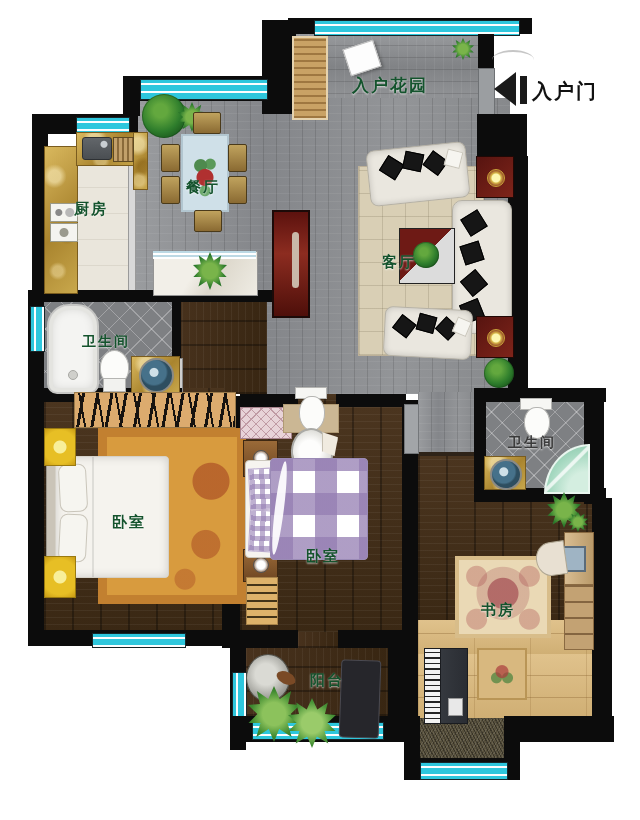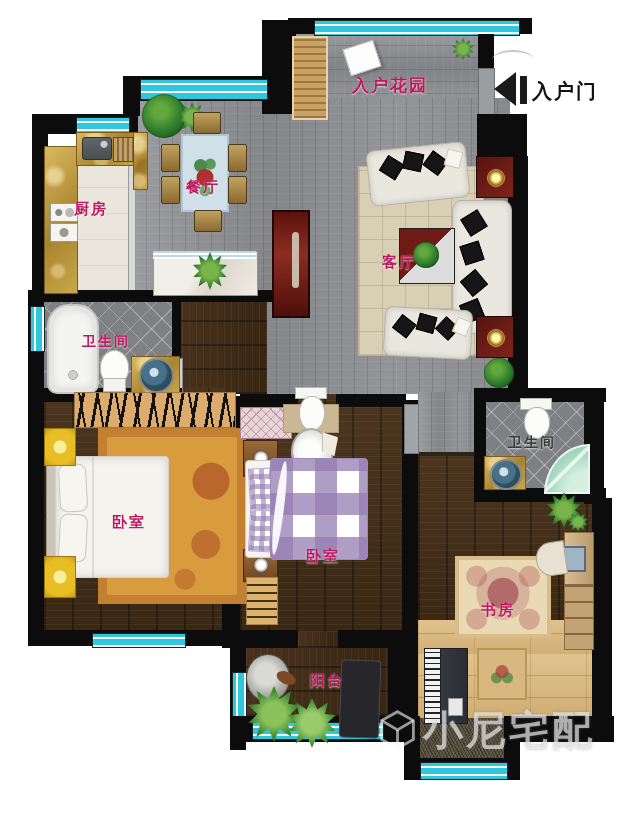--- a/index.html
+++ b/index.html
@@ -54,21 +54,21 @@
     box-shadow:inset 0 0 0 1px rgba(20,60,20,.4);}
   .star{position:absolute;border-radius:0;
     background:radial-gradient(circle,#79b44a 0 30%,#2f7d2d 60%,#17511b);
     clip-path:polygon(50% 0%,61% 23%,83% 9%,77% 32%,100% 34%,82% 50%,99% 66%,76% 66%,84% 91%,60% 77%,50% 100%,40% 77%,16% 91%,24% 66%,1% 66%,18% 50%,0% 34%,23% 32%,17% 9%,39% 23%);}
   .sf{position:absolute;background:#eae7df;border:1px solid #b5b1a6;border-radius:8px;
       box-shadow:inset 0 0 6px rgba(0,0,0,.18);}
   .pw{position:absolute;background:#161616;border:1px solid #000;}
   .pww{position:absolute;background:#f6f5f0;border:1px solid #c9c5ba;}
   .chair{position:absolute;background:linear-gradient(180deg,#c0a35e,#8a6a32);
       border:1px solid #4a3a1a;border-radius:2px;}
-  .lbl{position:absolute;font-weight:bold;font-size:15px;color:#be185d;letter-spacing:2px;
+  .lbl{position:absolute;font-weight:bold;font-size:15px;color:#14532d;letter-spacing:2px;
       white-space:nowrap;text-shadow:0 1px 2px rgba(255,255,255,.75);}
   .nb{position:absolute;background:linear-gradient(180deg,#9a6a38,#6e4622);border:1px solid #3e2812;}
   .wm{position:absolute;display:flex;align-items:center;gap:8px;
       color:rgba(248,248,248,.62);text-shadow:0 0 3px rgba(110,110,110,.5);}
   .wm span{font-size:40px;font-weight:bold;letter-spacing:3px;white-space:nowrap;}
 </style>
 </head>
 <body>
 
 <div id="canvas">
@@ -267,22 +267,14 @@
   <div class="lbl" style="left:74px;top:200px;">厨房</div>
   <div class="lbl" style="left:186px;top:178px;">餐厅</div>
   <div class="lbl" style="left:382px;top:253px;">客厅</div>
   <div class="lbl" style="left:82px;top:333px;font-size:14px;">卫生间</div>
   <div class="lbl" style="left:112px;top:513px;">卧室</div>
   <div class="lbl" style="left:306px;top:547px;">卧室</div>
   <div class="lbl" style="left:508px;top:434px;font-size:14px;color:#3a3a3a;">卫生间</div>
   <div class="lbl" style="left:481px;top:601px;">书房</div>
   <div class="lbl" style="left:310px;top:671px;">阳台</div>
 
-  <div class="wm" style="left:380px;top:698px;width:215px;height:64px;">
-    <svg width="44" height="50" viewBox="0 0 44 50">
-      <polygon points="22,2 42,13 42,37 22,48 2,37 2,13" fill="none" stroke="rgba(248,248,248,0.6)" stroke-width="3.5"></polygon>
-      <polyline points="2,13 22,25 42,13" fill="none" stroke="rgba(248,248,248,0.6)" stroke-width="3.5"></polyline>
-      <line x1="22" y1="25" x2="22" y2="48" stroke="rgba(248,248,248,0.6)" stroke-width="3.5"></line>
-    </svg>
-    <span>小尼宅配</span>
-  </div>
 
 </div>
 
 </body></html>

